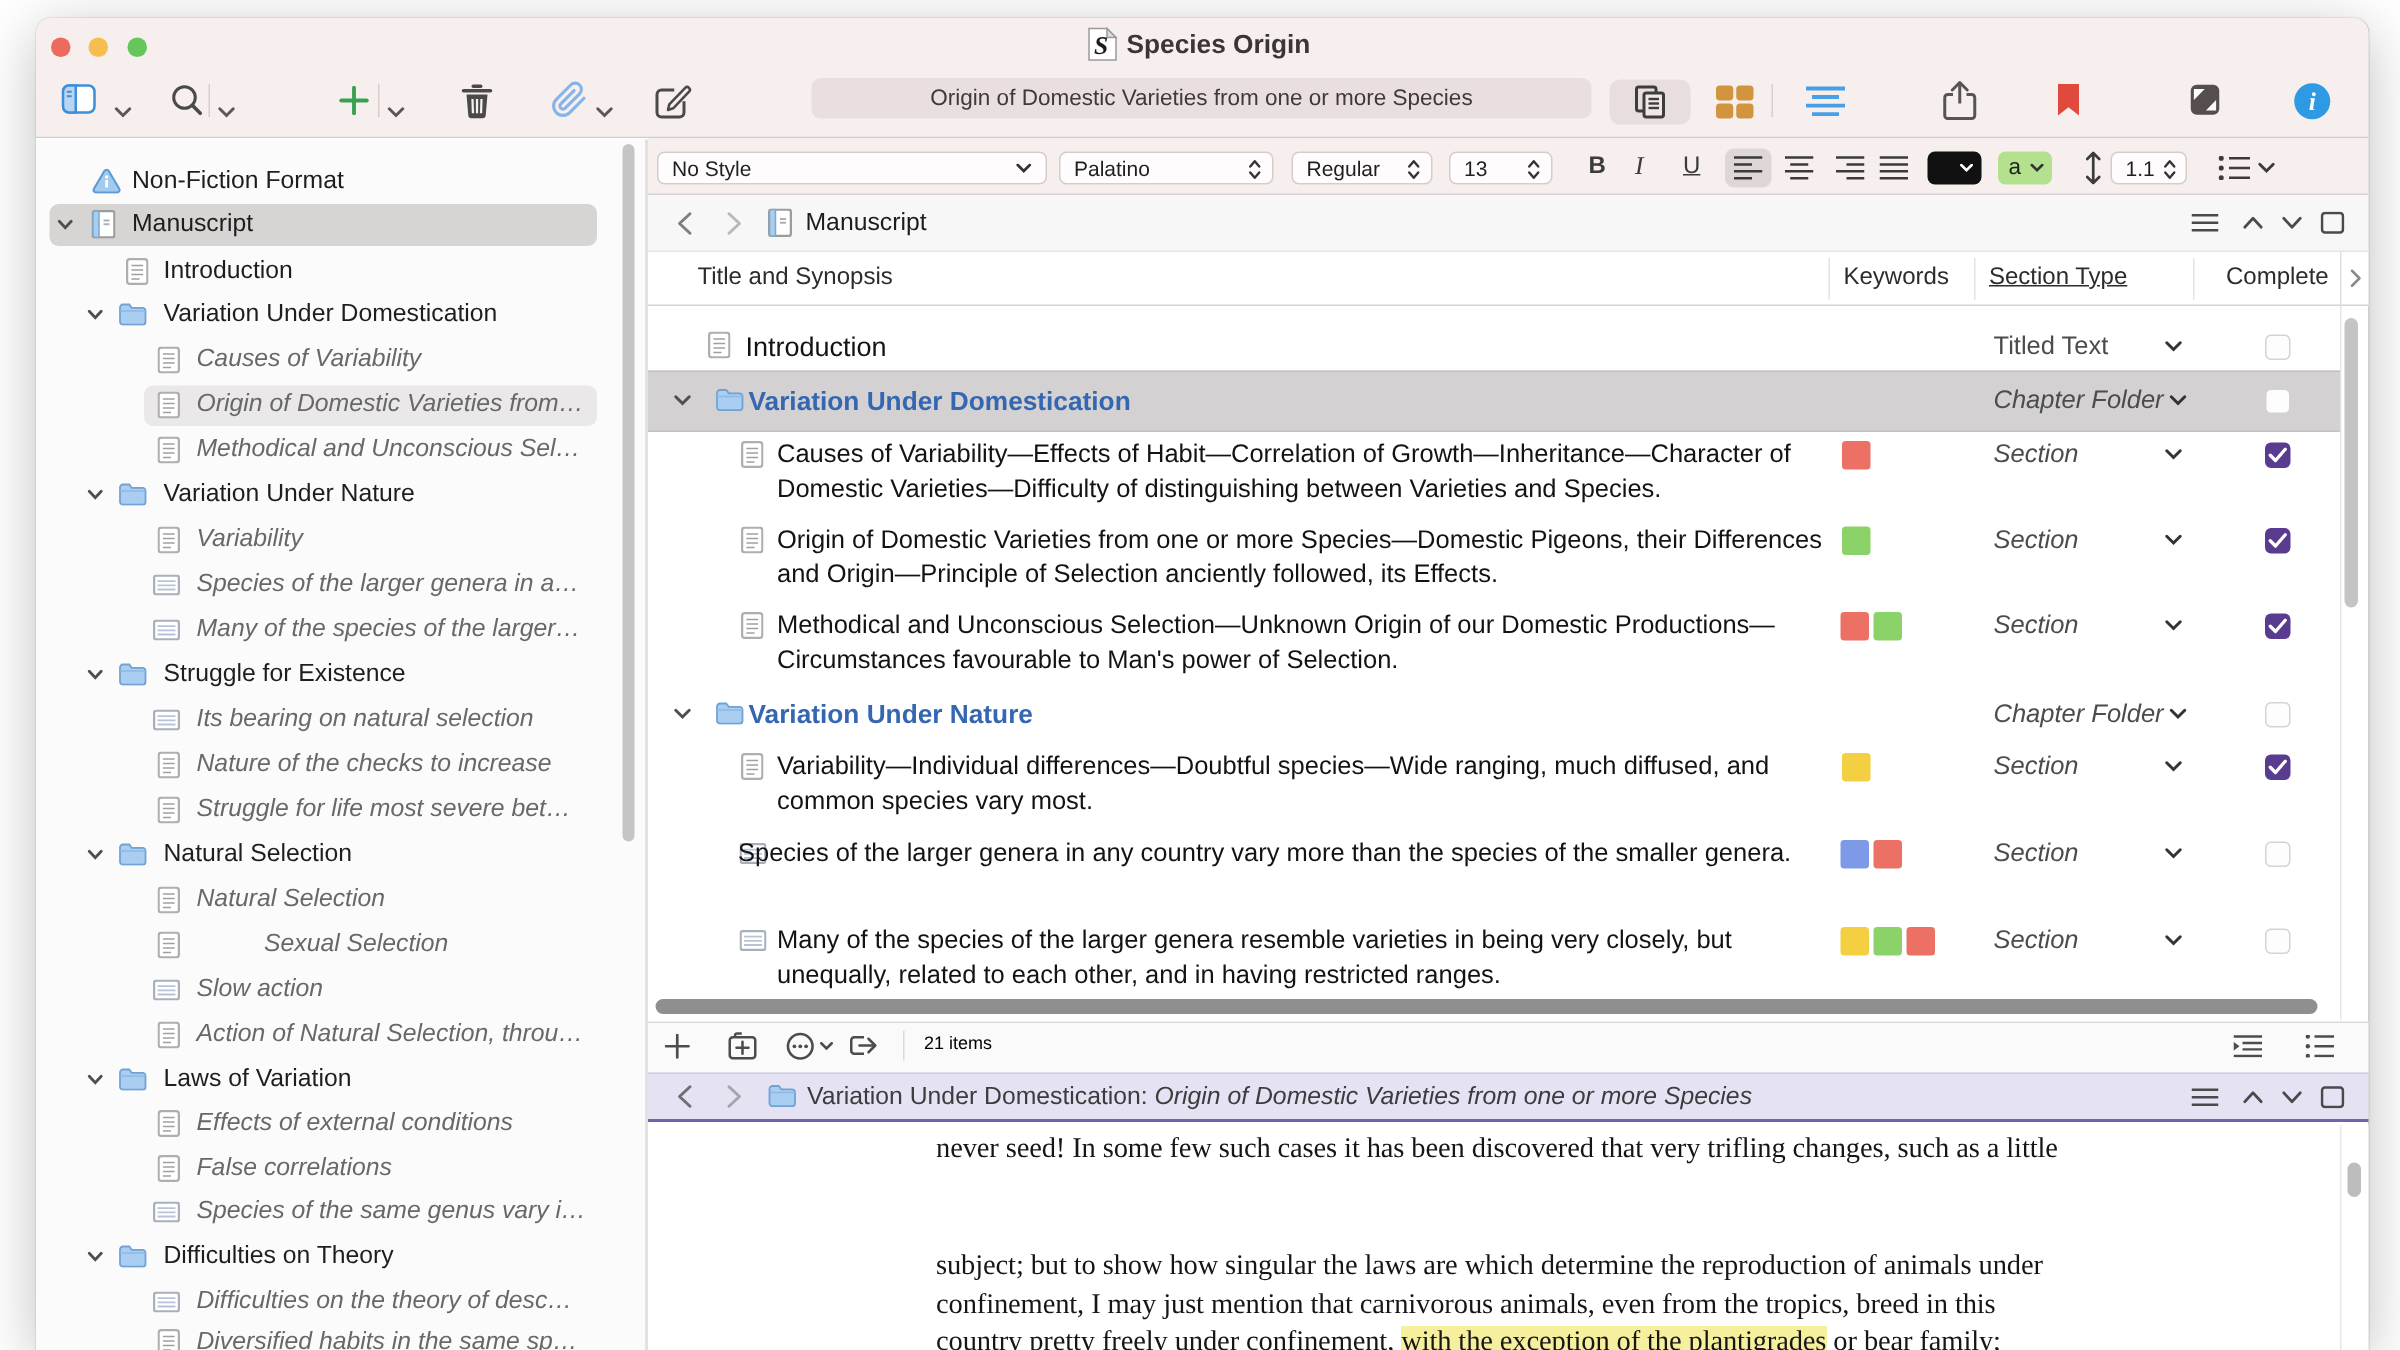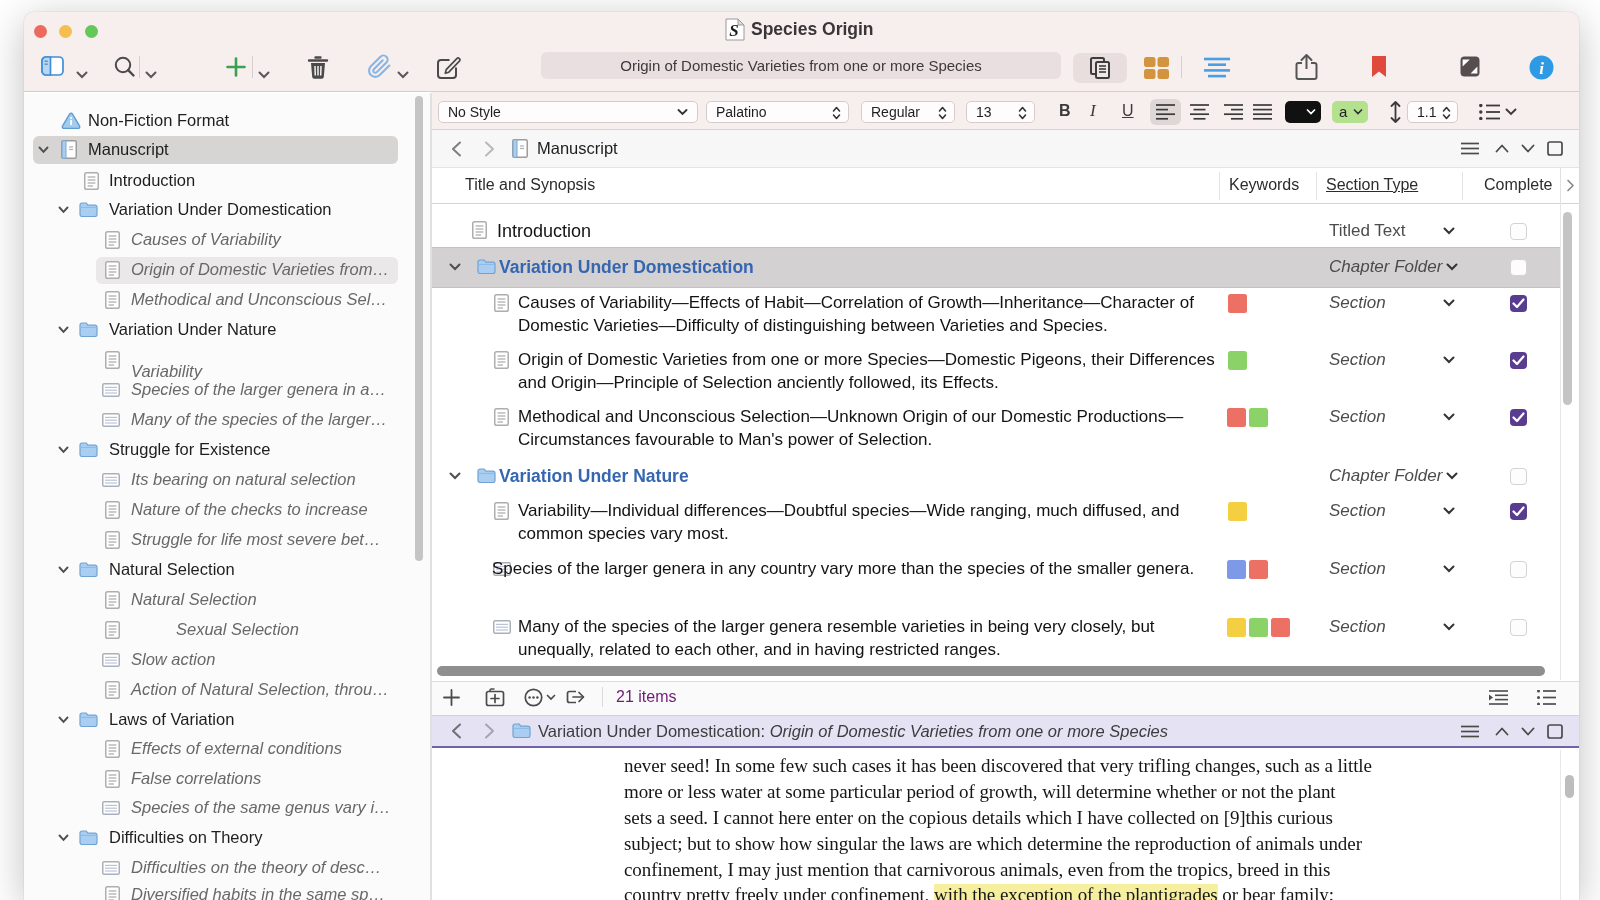--- a/index.html
+++ b/index.html
@@ -218,21 +218,21 @@
 <div class="stext" style="left:109px;top:320px;">Variation Under Nature</div>
 <svg class="abs" style="left:105px;top:351px;" width="15" height="18" viewBox="0 0 15 18">
     <rect x="0.75" y="0.75" width="13.5" height="16.5" rx="1.8" fill="#fff" stroke="#aeaeae" stroke-width="1.5"></rect>
     <g stroke="#a0a0a0" stroke-width="1.1">
       <line x1="3.6" y1="5" x2="11.4" y2="5"></line>
       <line x1="3.6" y1="8" x2="11.4" y2="8"></line>
       <line x1="3.6" y1="11" x2="11.4" y2="11"></line>
       <line x1="3.6" y1="14" x2="9" y2="14"></line>
     </g>
   </svg>
-<div class="stext sit" style="left:131px;top:350px;margin-top:12px;">Variability</div>
+<div class="stext sit" style="left:131px;top:350px;">Variability</div>
 <svg class="abs" style="left:102px;top:383px;" width="18" height="14" viewBox="0 0 18 14">
     <rect x="0.75" y="0.75" width="16.5" height="12.5" rx="1.5" fill="#fff" stroke="#a9b0ba" stroke-width="1.5"></rect>
     <g stroke="#b9c3d8" stroke-width="1.2">
       <line x1="3" y1="4.4" x2="15" y2="4.4"></line>
       <line x1="3" y1="7.2" x2="15" y2="7.2"></line>
       <line x1="3" y1="10" x2="15" y2="10"></line>
     </g>
   </svg>
 <div class="stext sit" style="left:131px;top:380px;">Species of the larger genera in a…</div>
 <svg class="abs" style="left:102px;top:413px;" width="18" height="14" viewBox="0 0 18 14">
@@ -712,21 +712,21 @@
   </svg>
 <svg class="abs" style="left:546px;top:694px;" width="10" height="7" viewBox="0 0 10 7">
     <path d="M1.5 1.5 L5 5 L8.5 1.5" fill="none" stroke="#4c4c4c" stroke-width="1.7" stroke-linecap="round"></path>
   </svg>
 <svg class="abs" style="left:566px;top:688px;" width="21" height="18" viewBox="0 0 21 18">
     <path d="M10 3.5 H3.5 a2 2 0 0 0 -2 2 v7 a2 2 0 0 0 2 2 H10" fill="none" stroke="#4c4c4c" stroke-width="1.7"></path>
     <path d="M13 4.5 L17.5 9 L13 13.5" fill="none" stroke="#4c4c4c" stroke-width="1.7" stroke-linecap="round" stroke-linejoin="round"></path>
     <line x1="7" y1="9" x2="17" y2="9" stroke="#4c4c4c" stroke-width="1.7" stroke-linecap="round"></line>
   </svg>
 <div class="abs" style="left:602px;top:687px;width:1px;height:20px;background:#dadada;"></div>
-<div class="abs" style="left:616px;top:688px;font-size:16px;color:#701a75;">21 items</div>
+<div class="abs" style="left:616px;top:688px;font-size:12px;color:#000000;">21 items</div>
 <svg class="abs" style="left:1489px;top:690px;" width="19" height="15" viewBox="0 0 19 15">
     <g stroke="#4c4c4c" stroke-width="1.6">
       <line x1="0" y1="1" x2="19" y2="1"></line>
       <line x1="6" y1="5.3" x2="19" y2="5.3"></line>
       <line x1="6" y1="9.6" x2="19" y2="9.6"></line>
       <line x1="0" y1="14" x2="19" y2="14"></line>
     </g>
     <path d="M0 4.5 L4 7.5 L0 10.5 z" fill="#4c4c4c"></path>
   </svg>
 <svg class="abs" style="left:1537px;top:690px;" width="19" height="15" viewBox="0 0 19 15">
@@ -766,20 +766,18 @@
   </svg>
 <svg class="abs" style="left:1521px;top:727px;" width="14" height="9" viewBox="0 0 14 9">
     <path d="M1.5 1.5 L7 7.5 L12.5 1.5" fill="none" stroke="#4a4a4a" stroke-width="1.8" stroke-linecap="round" stroke-linejoin="round"></path>
   </svg>
 <svg class="abs" style="left:1547px;top:724px;" width="16" height="15" viewBox="0 0 16 15">
     <rect x="1" y="1" width="14" height="13" rx="2" fill="none" stroke="#4a4a4a" stroke-width="1.7"></rect>
   </svg>
 
 <div id="btext">
   <div class="bline" style="top:5px;">never seed! In some few such cases it has been discovered that very trifling changes, such as a little</div>
-  <div class="bline" style="top:31px;">more or less water at some particular period of growth, will determine whether or not the plant</div>
-  <div class="bline" style="top:57px;">sets a seed. I cannot here enter on the copious details which I have collected on [9]this curious</div>
   <div class="bline" style="top:109px;">confinement, I may just mention that carnivorous animals, even from the tropics, breed in this</div>
   <div class="bline" style="top:83px;">subject; but to show how singular the laws are which determine the reproduction of animals under</div>
   <div class="bline" style="top:134px;">country pretty freely under confinement, <span class="hl">with the exception of the plantigrades</span> or bear family;</div>
 </div>
 <div class="abs" style="left:1560px;top:750px;width:1px;height:150px;background:#e8e8e8;"></div>
 <div class="scrl" style="left:1565px;top:775px;width:9px;height:23px;border-radius:4.5px;background:#bdbdbd;"></div>
 
 </body></html>

